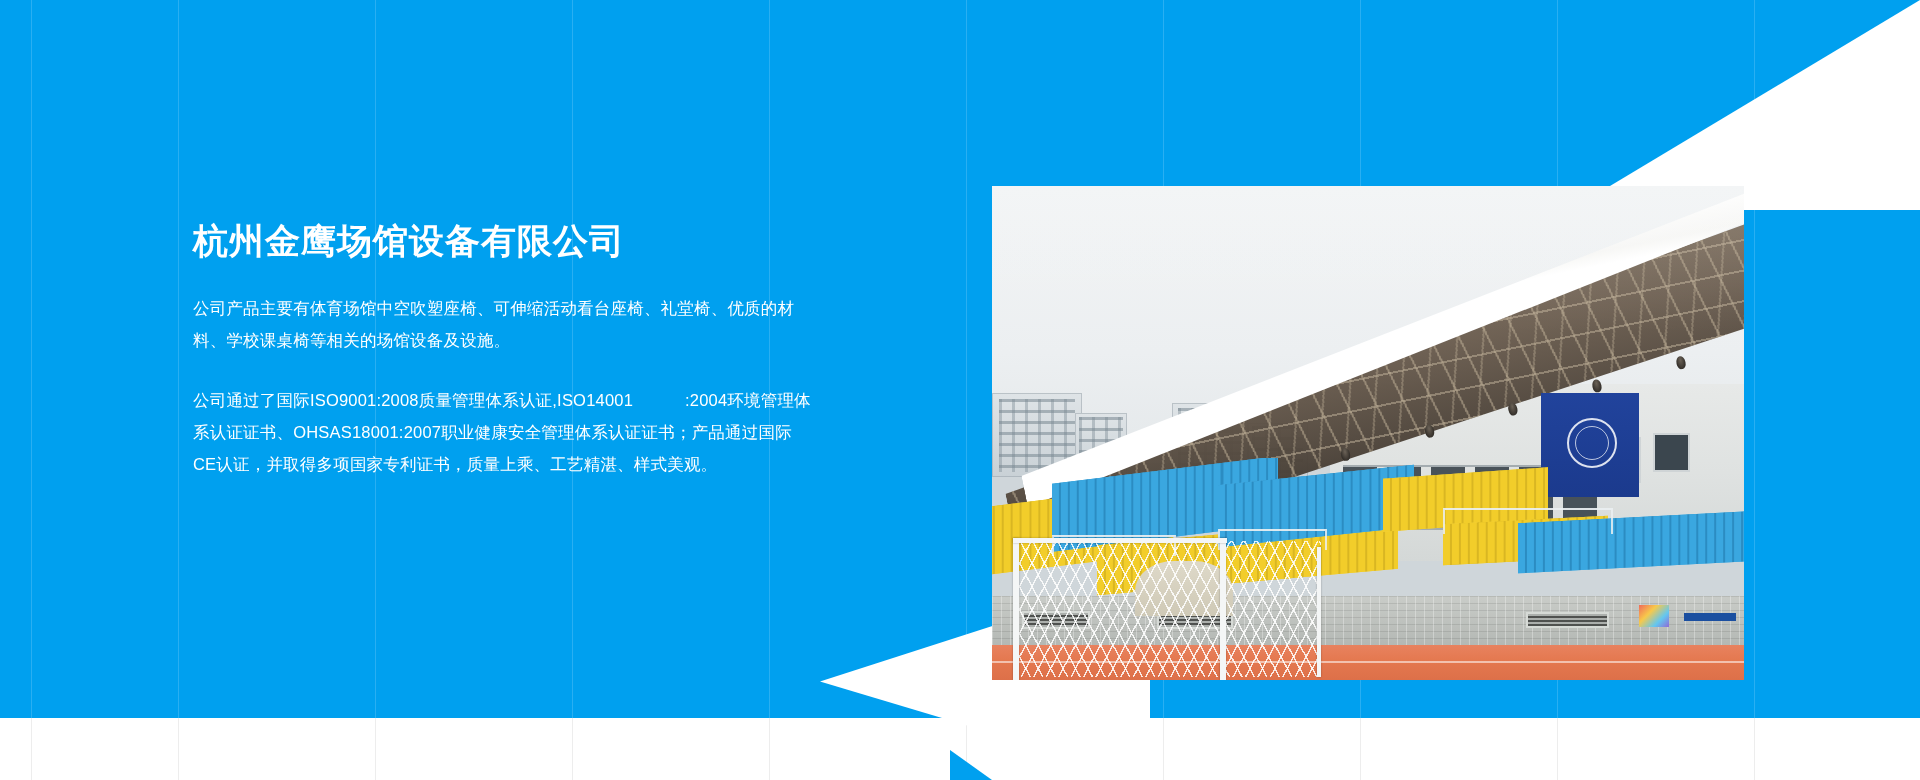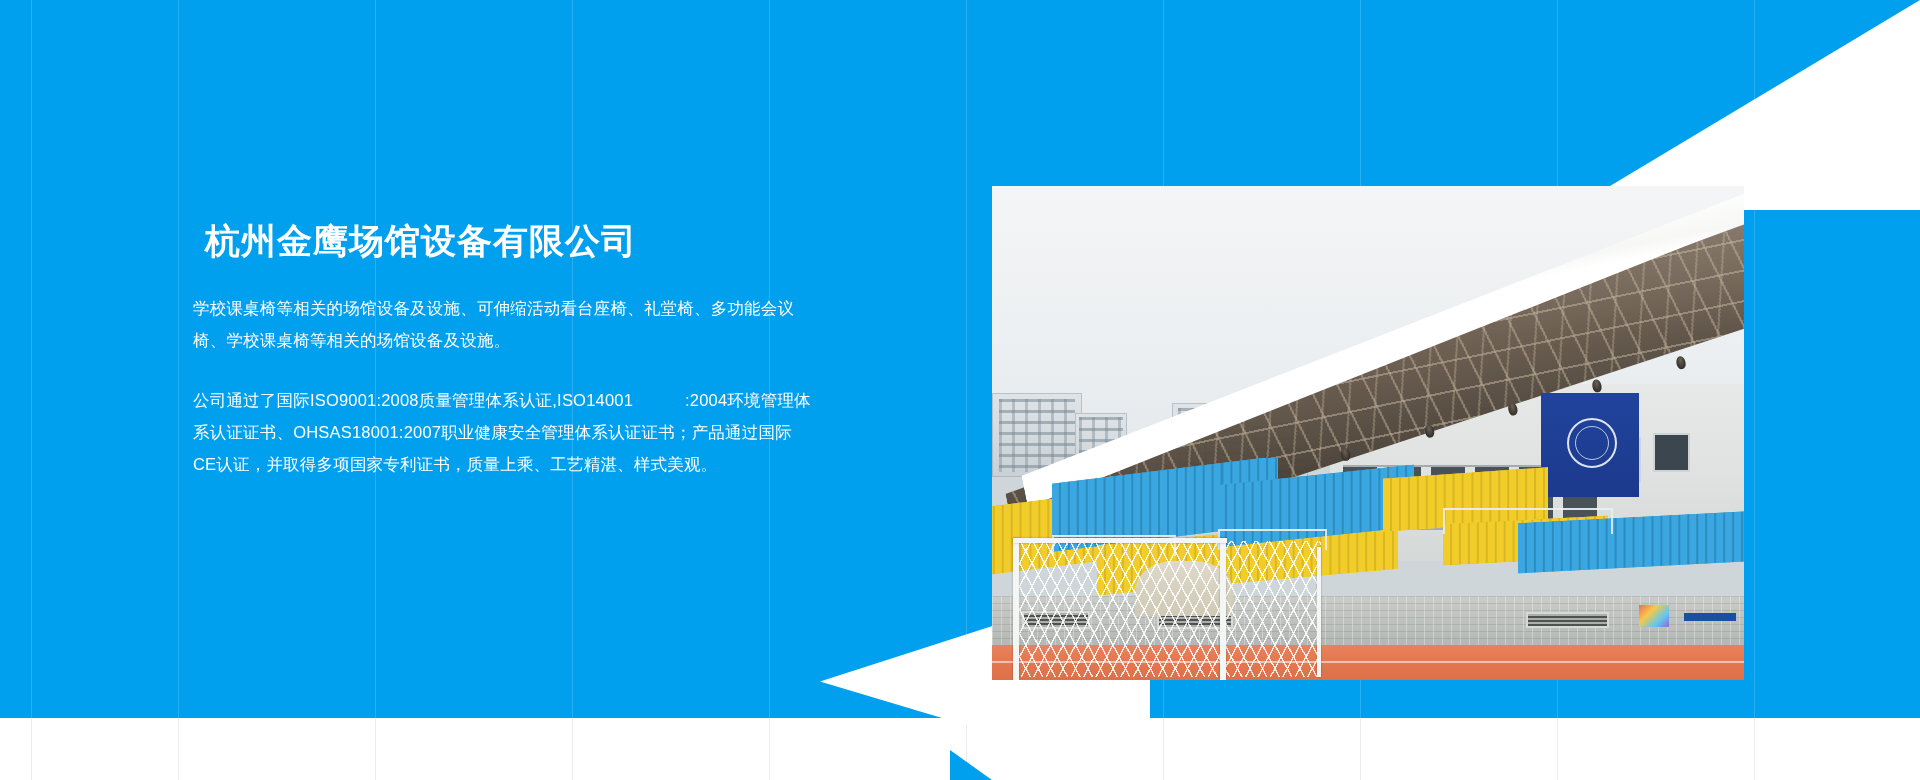--- a/index.html
+++ b/index.html
@@ -111,21 +111,21 @@
     top: 220px;
     width: 620px;
     color: #ffffff;
   }
 
   .headline {
     font-size: 35px;
     font-weight: bold;
     letter-spacing: 1px;
     line-height: 1.2;
-    margin: 0 0 30px 12px;
+    margin: 0 0 30px 0;
     color: #ffffff;
   }
 
   .para {
     font-size: 16.5px;
     line-height: 32px;
     margin: 0 0 28px 0;
     color: #ffffff;
     letter-spacing: 0.2px;
   }
@@ -420,21 +420,21 @@
   <div class="white-base"></div>
   <div class="grid-lines-light"></div>
   <div class="blue-corner-nub"></div>
 
   <div class="wedge-tr"></div>
   <div class="wedge-arrow"></div>
 
   <div class="text-col">
     <h1 class="headline">杭州金鹰场馆设备有限公司</h1>
 
-    <p class="para">学校课桌椅等相关的场馆设备及设施、可伸缩活动看台座椅、礼堂椅、多功能会议椅、学校课桌椅等相关的场馆设备及设施。</p>
+    <p class="para">公司产品主要有体育场馆中空吹塑座椅、可伸缩活动看台座椅、礼堂椅、优质的材料、学校课桌椅等相关的场馆设备及设施。</p>
 
 
     <p class="para"><span>公司通过了国际ISO9001:2008质量管理体系认证,ISO14001</span><span class="gap-spacer"></span><span>:2004环境管理体系认证证书、OHSAS18001:2007职业健康安全管理体系认证证书；产品通过国际CE认证，并取得多项国家专利证书，质量上乘、工艺精湛、样式美观。</span></p>
   </div>
 
   <div class="photo-frame">
     <div class="photo">
 
       <div class="sky"></div>
 

